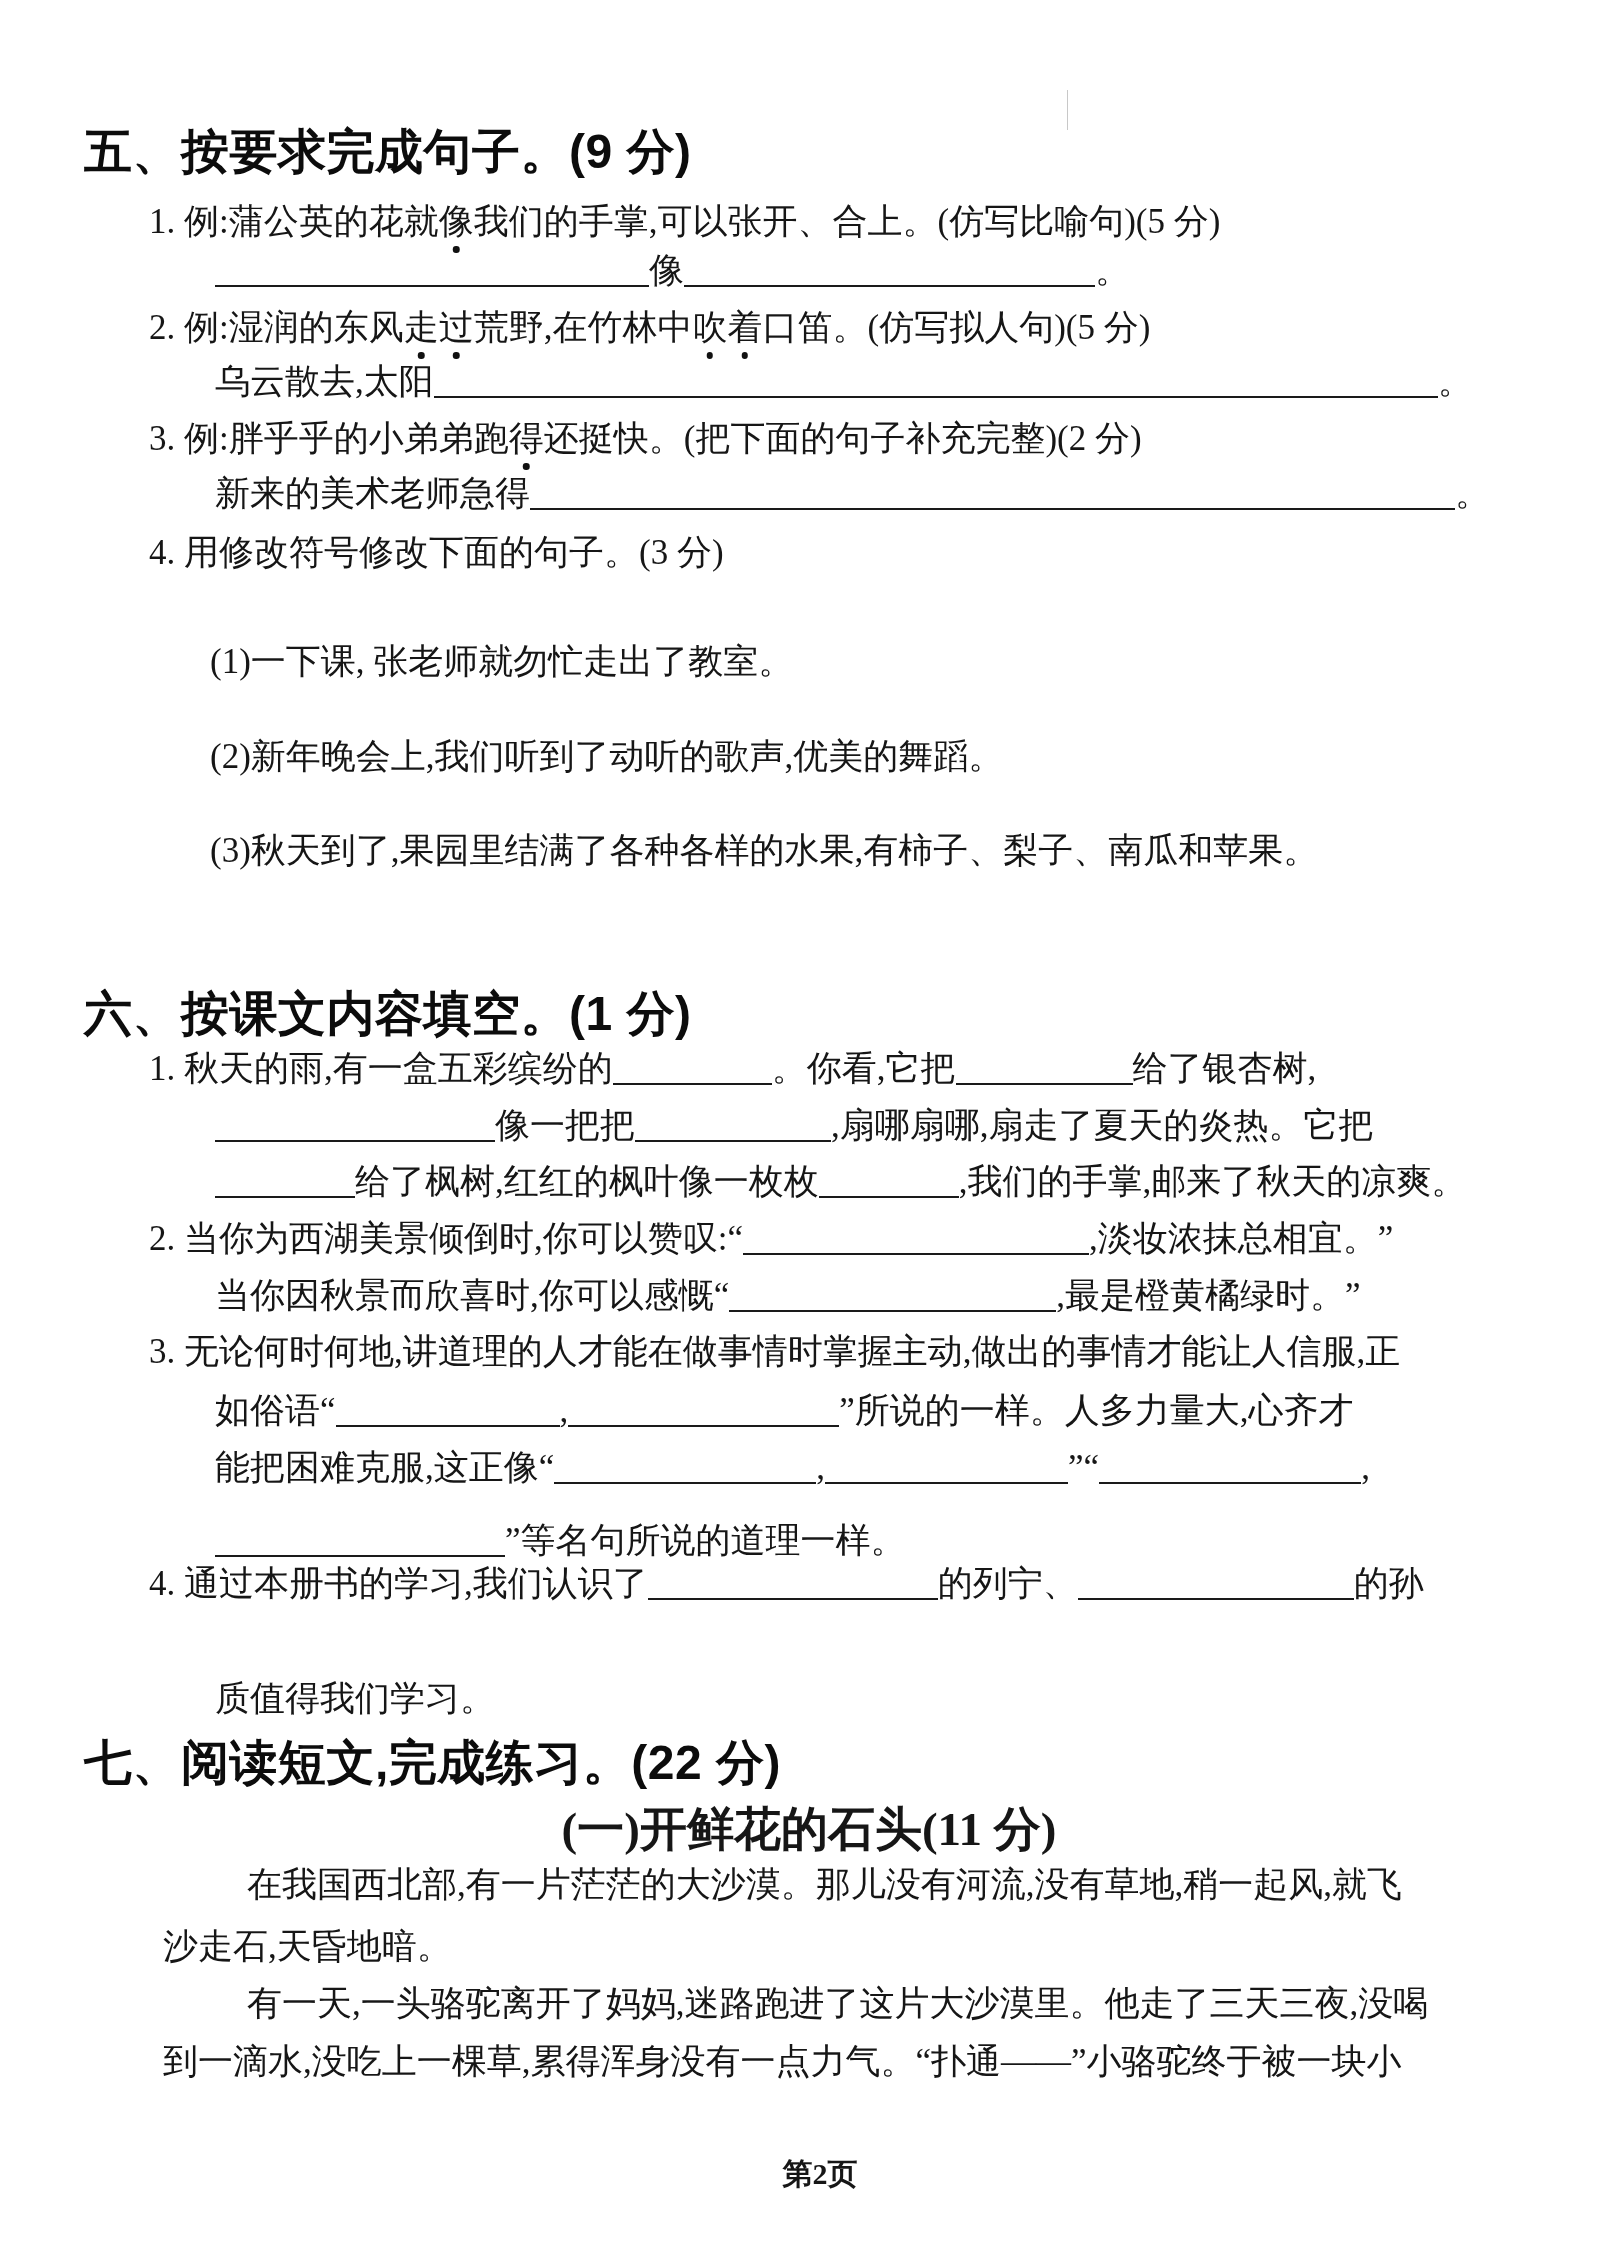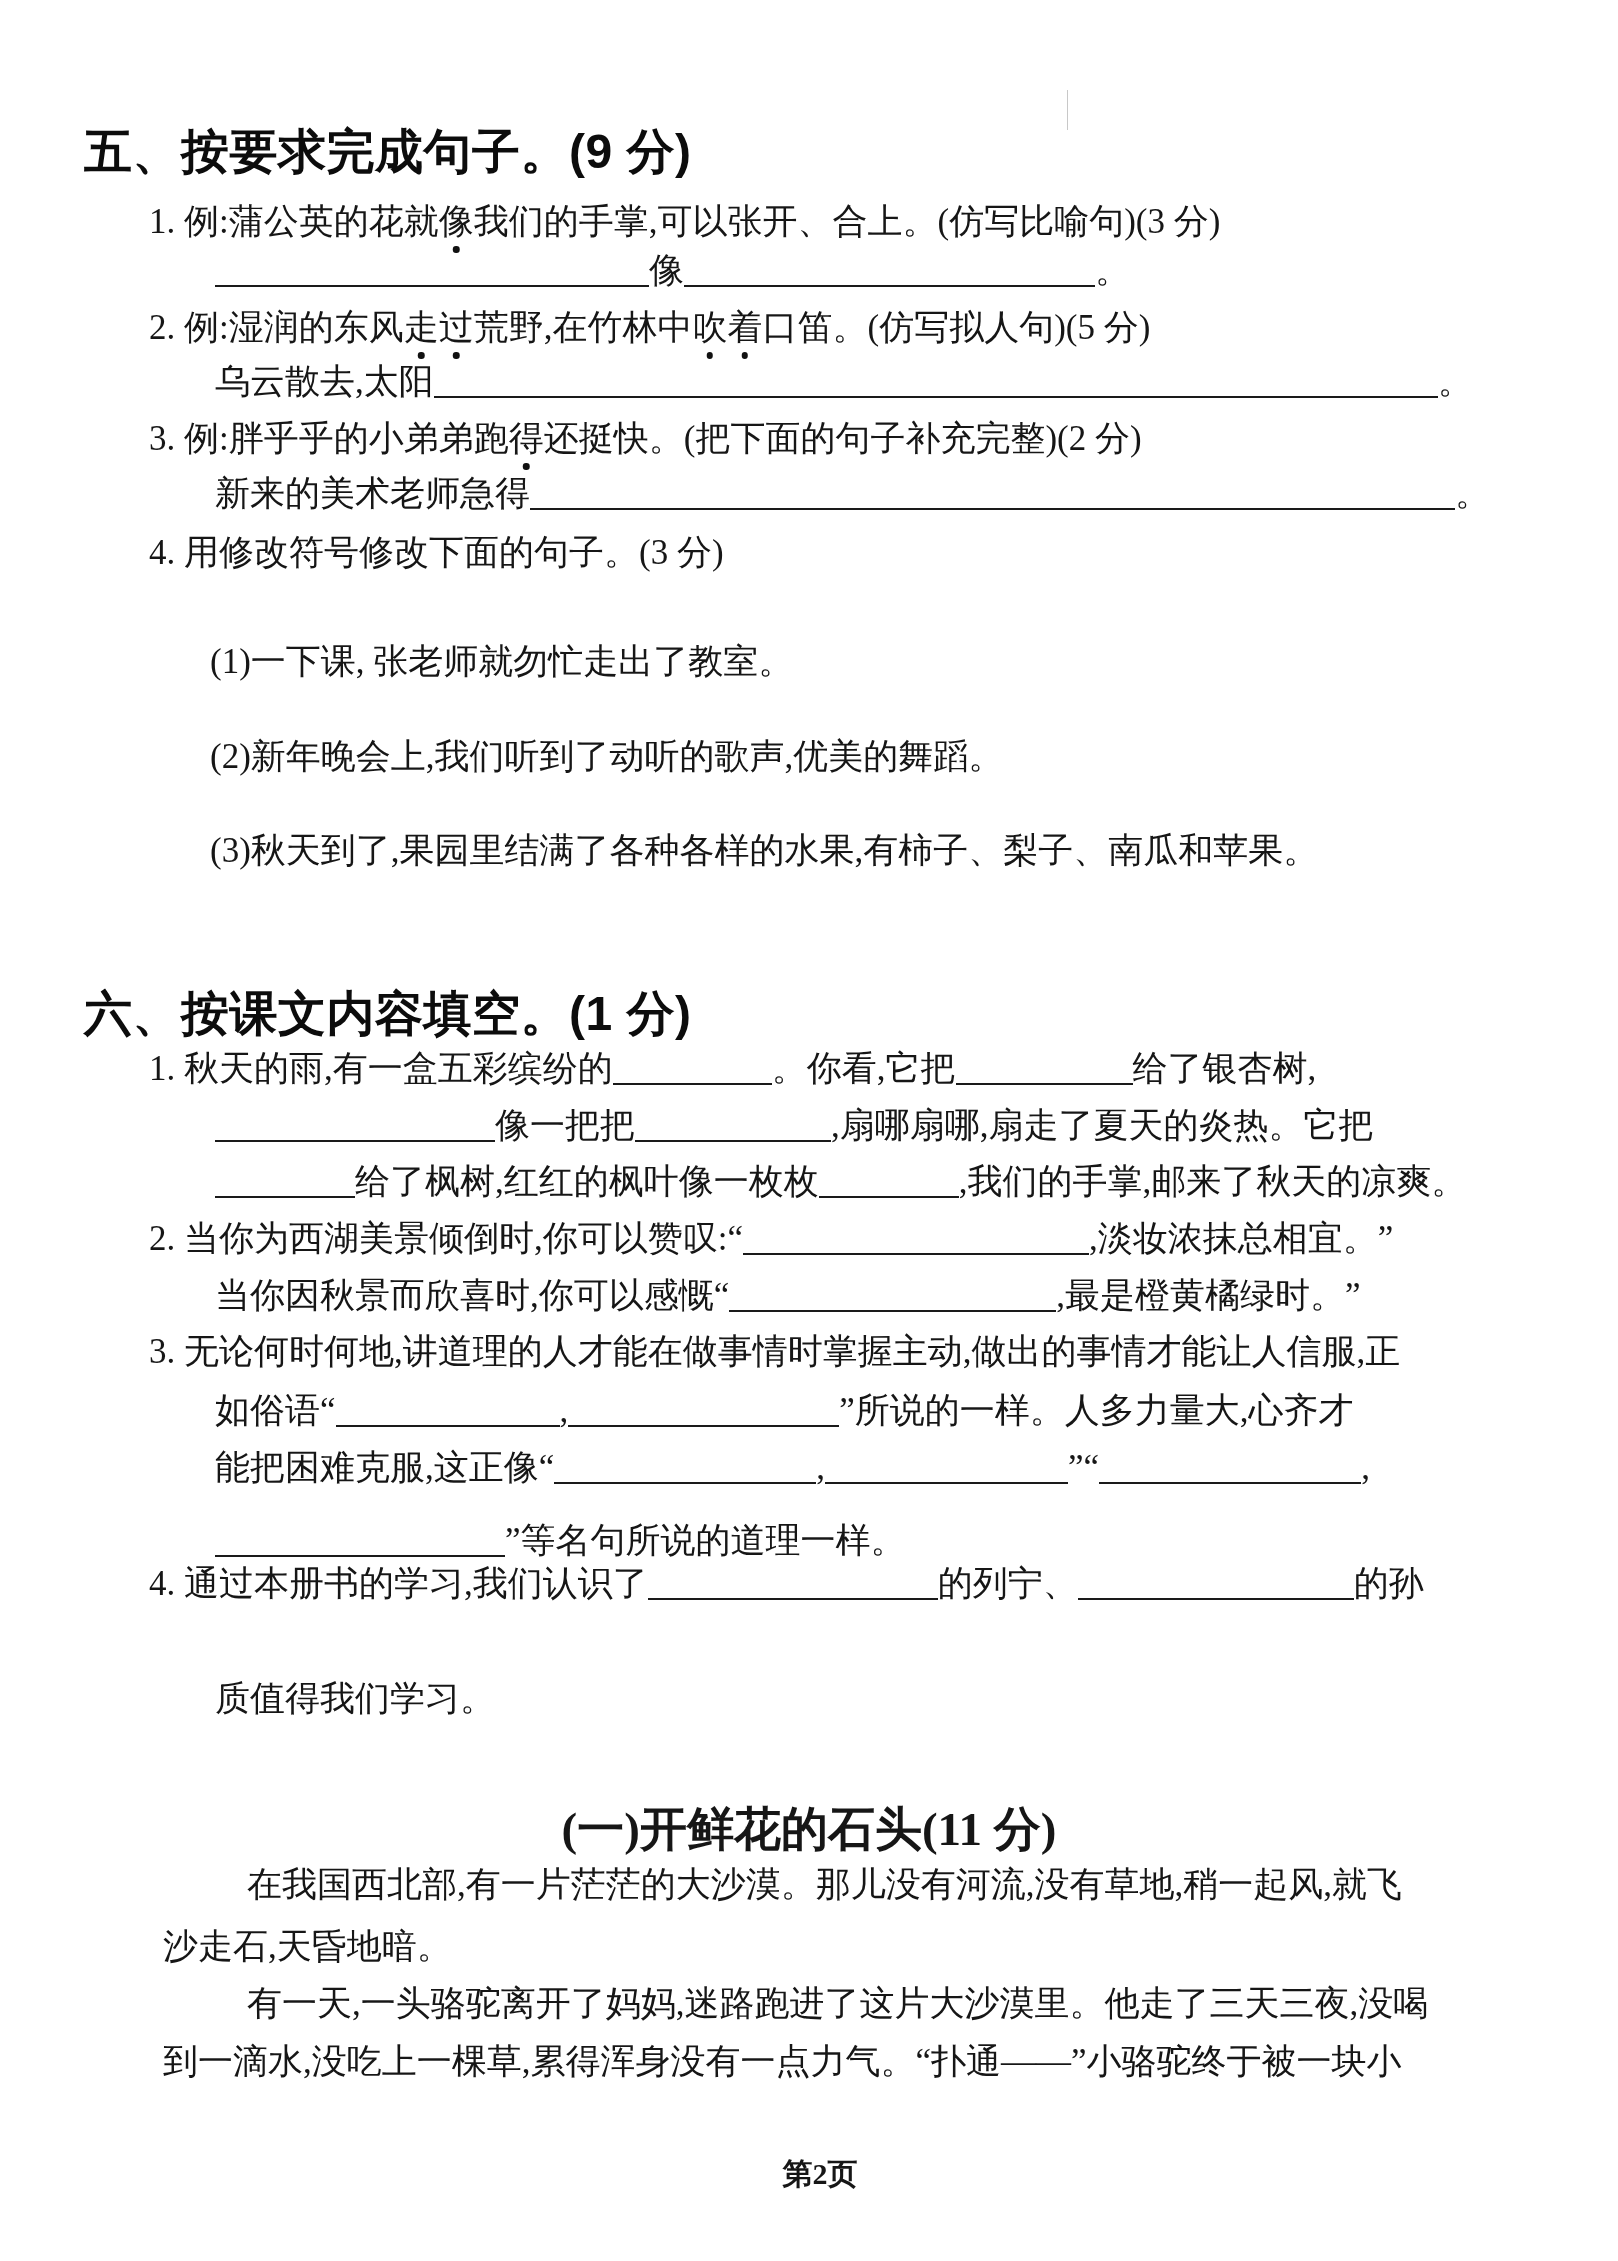--- a/index.html
+++ b/index.html
@@ -69,21 +69,21 @@
 </style>
 </head>
 <body>
 
 <div class="page">
 
   <div class="artifact" style="left:1067px; top:90px; height:40px;"></div>
 
   <div class="line heading" style="left:84px; top:124px;">五、按要求完成句子。(9 分)</div>
 
-  <div class="line" style="left:149px; top:202px;"><span>1. 例:蒲公英的花就</span><span class="em">像</span><span>我们的手掌,可以张开、合上。(仿写比喻句)(3 分)</span></div>
+  <div class="line" style="left:149px; top:202px;"><span>1. 例:蒲公英的花就</span><span class="em">像</span><span>我们的手掌,可以张开、合上。(仿写比喻句)(5 分)</span></div>
   <div class="line" style="left:215px; top:250px;"><span class="blank" style="width: 434px;"></span><span>像</span><span class="blank" style="width: 411px;"></span><span>。</span></div>
 
   <div class="line" style="left:149px; top:308px;"><span>2. 例:湿润的东风</span><span class="em">走</span><span class="em">过</span><span>荒野,在竹林中</span><span class="em">吹</span><span class="em">着</span><span>口笛。(仿写拟人句)(5 分)</span></div>
   <div class="line" style="left:215px; top:361px;"><span>乌云散去,太阳</span><span class="blank" style="width: 1004px;"></span><span>。</span></div>
 
   <div class="line" style="left:149px; top:419px;"><span>3. 例:胖乎乎的小弟弟跑</span><span class="em">得</span><span>还挺快。(把下面的句子补充完整)(2 分)</span></div>
   <div class="line" style="left:215px; top:473px;"><span>新来的美术老师急得</span><span class="blank" style="width: 925px;"></span><span>。</span></div>
 
   <div class="line" style="left:149px; top:533px;"><span>4. 用修改符号修改下面的句子。(3 分)</span></div>
   <div class="line" style="left:210px; top:642px;"><span>(1)一下课, 张老师就勿忙走出了教室。</span></div>
@@ -100,20 +100,21 @@
   <div class="line" style="left:215px; top:1275px;"><span>当你因秋景而欣喜时,你可以感慨“</span><span class="blank" style="width: 327px;"></span><span>,最是橙黄橘绿时。”</span></div>
 
   <div class="line" style="left:149px; top:1332px;"><span>3. 无论何时何地,讲道理的人才能在做事情时掌握主动,做出的事情才能让人信服,正</span></div>
   <div class="line" style="left:215px; top:1390px;"><span>如俗语“</span><span class="blank" style="width: 224px;"></span><span>,</span><span class="blank" style="width: 271px;"></span><span>”所说的一样。人多力量大,心齐才</span></div>
   <div class="line" style="left:215px; top:1447px;"><span>能把困难克服,这正像“</span><span class="blank" style="width: 262px;"></span><span>,</span><span class="blank" style="width: 243px;"></span><span>”“</span><span class="blank" style="width: 262px;"></span><span>,</span></div>
   <div class="line" style="left:215px; top:1520px;"><span class="blank" style="width: 290px;"></span><span>”等名句所说的道理一样。</span></div>
 
   <div class="line" style="left:149px; top:1563px;"><span>4. 通过本册书的学习,我们认识了</span><span class="blank" style="width: 290px;"></span><span>的列宁、</span><span class="blank" style="width: 276px;"></span><span>的孙</span></div>
   <div class="line" style="left:215px; top:1679px;"><span>质值得我们学习。</span></div>
 
+  <div class="line heading" style="left:84px; top:1735px;">七、阅读短文,完成练习。(22 分)</div>
   <div class="line passage-title center" style="top:1802px;">(一)开鲜花的石头(11 分)</div>
 
   <div class="line indent2" style="left:163px; top:1865px;">在我国西北部,有一片茫茫的大沙漠。那儿没有河流,没有草地,稍一起风,就飞</div>
   <div class="line" style="left:163px; top:1927px;">沙走石,天昏地暗。</div>
   <div class="line indent2" style="left:163px; top:1984px;">有一天,一头骆驼离开了妈妈,迷路跑进了这片大沙漠里。他走了三天三夜,没喝</div>
   <div class="line" style="left:163px; top:2042px;">到一滴水,没吃上一棵草,累得浑身没有一点力气。“扑通——”小骆驼终于被一块小</div>
 
   <div class="line footer-text center" style="top:2157px;padding-left:11px;">第2页</div>
 
 </div>

